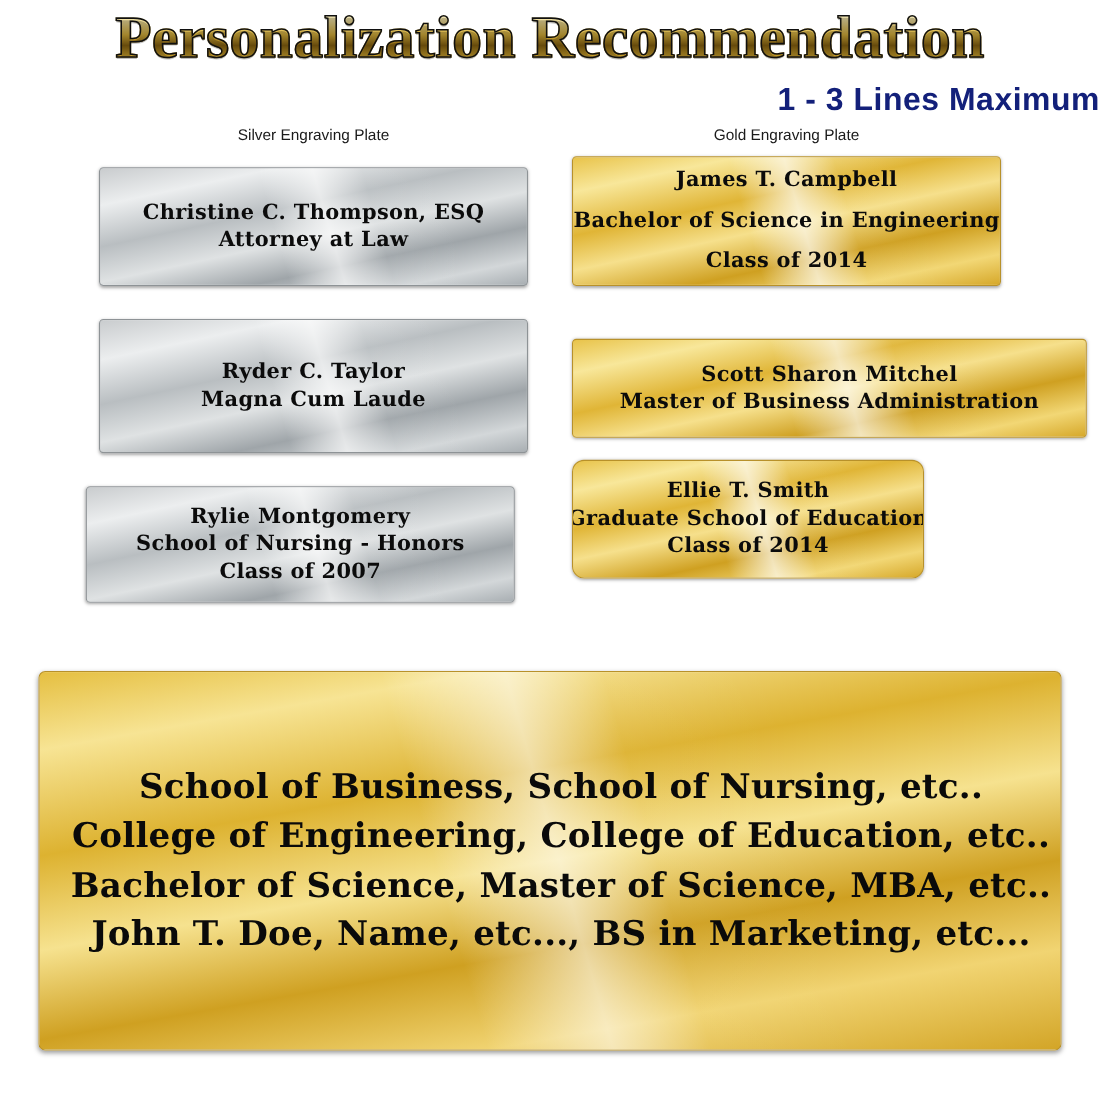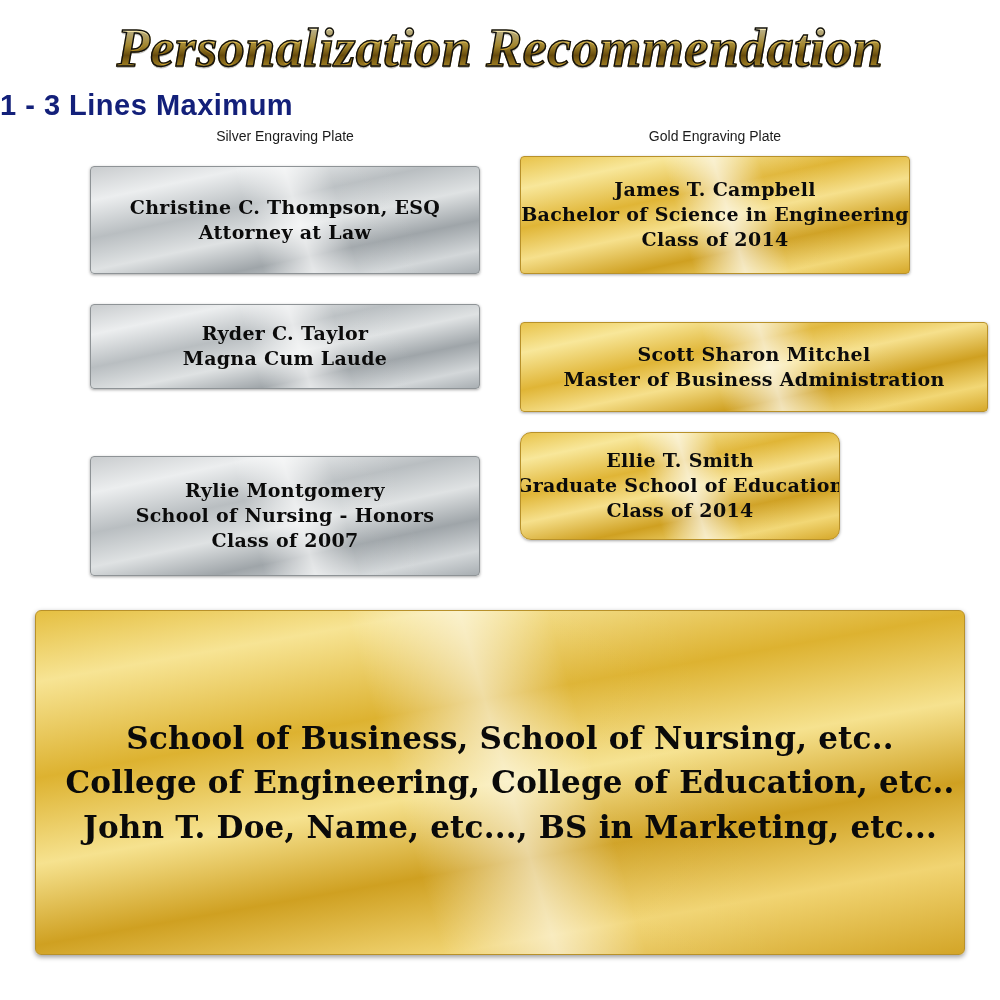--- a/index.html
+++ b/index.html
@@ -11,38 +11,37 @@
     width: 1000px;
     height: 1000px;
     font-family: "Liberation Sans", sans-serif;
     overflow: hidden;
     position: relative;
   }
 
   
   .title {
     text-align: center;
-    margin-top: 20px;
+    margin-top: 6px;
     font-family: "Liberation Serif", serif;
     font-weight: bold;
     font-size: 54px;
     letter-spacing: 0.5px;
     line-height: 1.05;
     background: linear-gradient(180deg, #ffffff 0%, #f6e9b0 18%, #d9b23c 45%, #8a6410 62%, #caa02c 78%, #f3e3a6 92%, #ffffff 100%);
     -webkit-background-clip: text;
     background-clip: text;
     color: transparent;
     -webkit-text-stroke: 1.4px #101010;
     text-shadow: 0 2px 0 rgba(0,0,0,0.25);
     white-space: nowrap;
-    font-style: italic;
   }
 
   .subtitle {
-    text-align: left;
+    text-align: right;
     margin-top: 12px;
     font-family: "Liberation Sans", sans-serif;
     font-weight: bold;
     font-size: 29px;
     color: #13207a;
     letter-spacing: 0.5px;
   }
 
   
   .col-heads {
@@ -104,24 +103,24 @@
     box-shadow: 0 1px 3px rgba(0,0,0,0.35);
   }
   .gold-plate {
     background: linear-gradient(168deg, #e8c34a 0%, #f8e79a 16%, #e0b536 36%, #f6e08c 52%, #cfa021 70%, #f2d775 86%, #d6a82a 100%);
     border: 1px solid #b8912a;
     box-shadow: 0 1px 3px rgba(0,0,0,0.35);
   }
 
   
   #plate-s1 { left: 90px;  top: 10px;  width: 390px; height: 108px; }
-  #plate-g1 { left: 520px; top: 0px;   width: 390px; height: 118px; }
-  #plate-s2 { left: 90px;  top: 148px; width: 390px; height: 85px; }
+  #plate-g1 { left: 520px; top: 0px;   width: 390px; height: 118px; gap: 12px; }
+  #plate-s2 { left: 90px;  top: 148px; width: 390px; height: 122px; }
   #plate-g2 { left: 520px; top: 166px; width: 468px; height: 90px;  }
-  #plate-s3 { left: 90px;  top: 300px; width: 390px; height: 120px; }
+  #plate-s3 { left: 78px;  top: 300px; width: 390px; height: 106px; }
   #plate-g3 { left: 520px; top: 276px; width: 320px; height: 108px; border-radius: 11px; }
 
   
   .big-panel {
     position: absolute;
     left: 35px;
     top: 610px;
     width: 930px;
     height: 345px;
     border-radius: 6px;
@@ -219,14 +218,15 @@
     <div class="line">Graduate School of Education</div>
     <div class="line">Class of 2014</div>
   </div>
 
 </div>
 
 <div class="big-panel">
   <div class="sheen2"></div>
   <div class="bline">School of Business, School of Nursing, etc..</div>
   <div class="bline">College of Engineering, College of Education, etc..</div>
+  <div class="bline">Bachelor of Science, Master of Science, MBA, etc..</div>
   <div class="bline">John T. Doe, Name, etc..., BS in Marketing, etc...</div>
 </div>
 
 </body></html>

